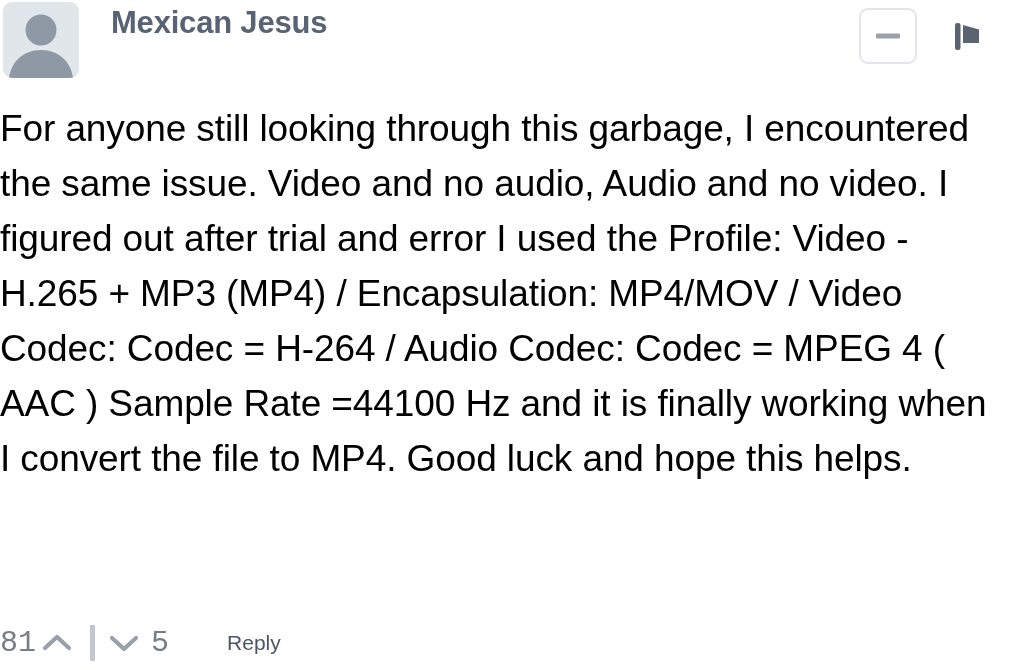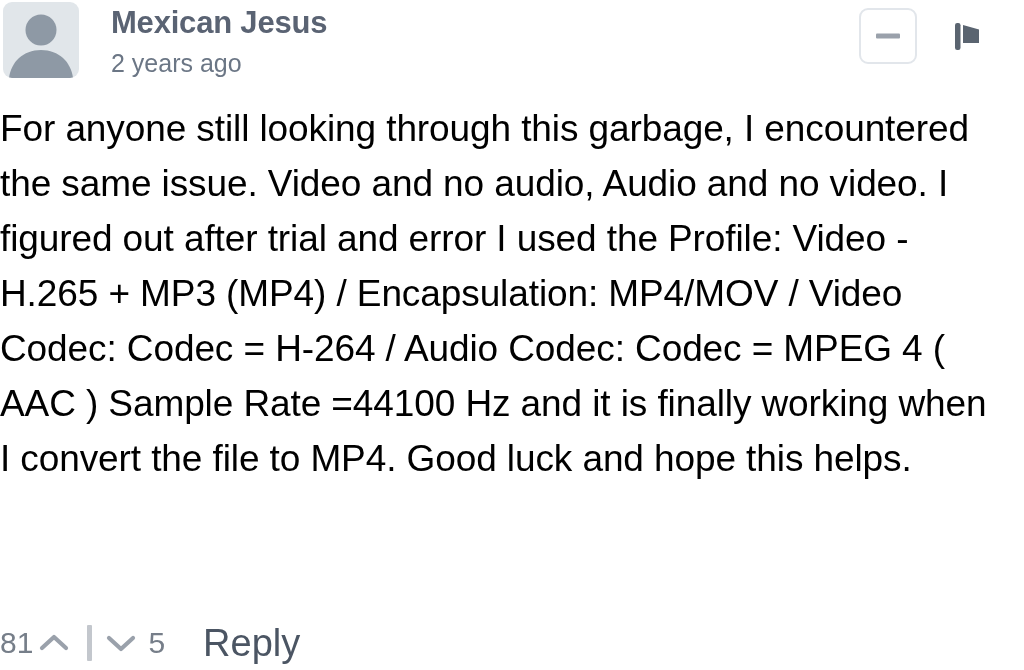--- a/index.html
+++ b/index.html
@@ -140,42 +140,42 @@
     cursor: pointer;
   }
   .chevron svg { display: block; }
   .upvote-btn, .downvote-btn {
     display: flex;
     align-items: flex-end;
     background: none;
     border: 0;
     padding: 0;
     cursor: pointer;
-    font-family: Liberation Sans, sans-serif;
+    font-family: Liberation Mono, monospace;
   }
   .vote-divider {
     width: 5px;
     height: 36px;
     background: #c3c7cd;
     margin: 0 8px 0 12px;
     border-radius: 1px;
   }
   .downvote-count {
     font-size: 30px;
     color: #767e89;
     line-height: 30px;
     margin-left: 6px;
   }
   .reply-button {
-    font-size: 38px;
+    font-size: 21px;
     color: #4b5563;
     background: none;
     border: 0;
     padding: 0;
-    margin-left: 38px;
+    margin-left: 58px;
     cursor: pointer;
     font-family: inherit;
     line-height: 30px;
   }
 </style>
 </head>
 <body>
 
 <div class="comment">
 
@@ -183,21 +183,20 @@
 
     <div class="avatar">
       <svg viewBox="0 0 76 76" xmlns="http://www.w3.org/2000/svg" aria-hidden="true">
         <circle cx="38" cy="28" r="15.5" fill="#8e99a5"></circle>
         <path d="M38 48 C 20 48, 8 60, 6 76 L 70 76 C 68 60, 56 48, 38 48 Z" fill="#8e99a5"></path>
       </svg>
     </div>
 
     <div class="identity">
       <div class="author-name">Mexican Jesus</div>
-      <div class="timestamp">2 years ago</div>
     </div>
 
     <button class="collapse-button">
       <span class="minus"></span>
     </button>
 
     <button class="flag-button">
       <svg width="40" height="40" viewBox="0 0 40 40" xmlns="http://www.w3.org/2000/svg">
         <rect x="9" y="7" width="5.5" height="27" rx="2.2" fill="#5a6470"></rect>
         <path d="M17 9 L33 13.5 L33 27 L17 27 Z" fill="#5a6470"></path>

